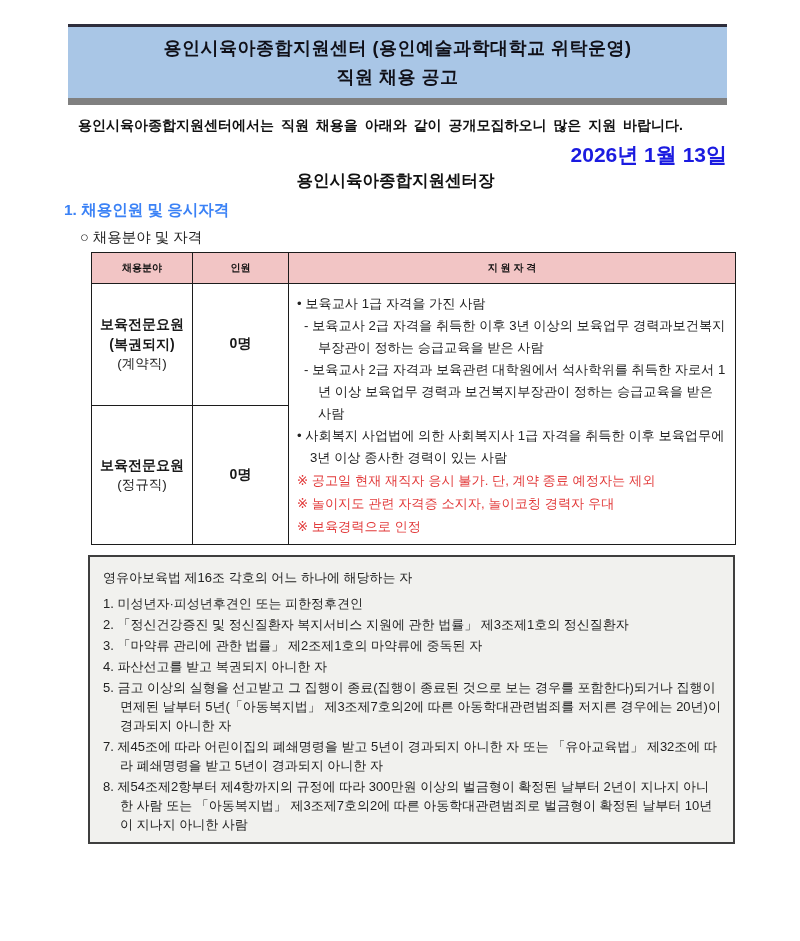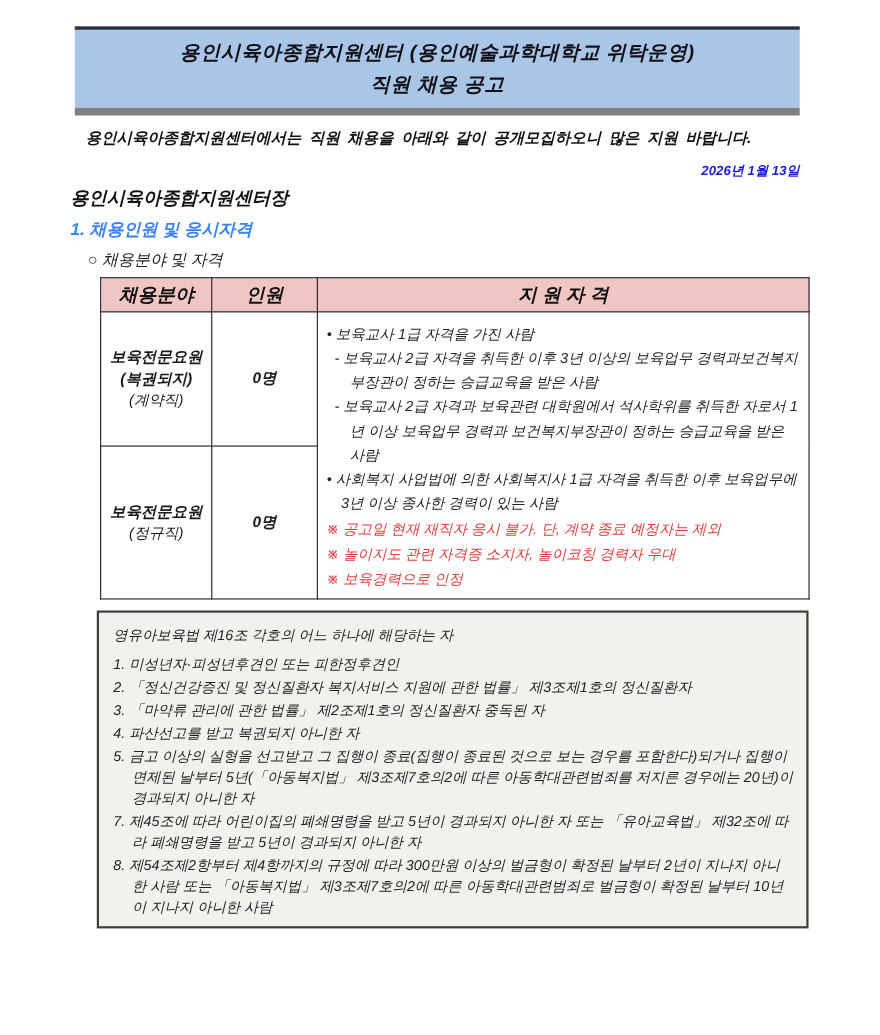--- a/index.html
+++ b/index.html
@@ -1,47 +1,47 @@
 <!DOCTYPE html>
 <html><head>
 <meta charset="utf-8">
 <style>
   html,body{margin:0;padding:0;background:#ffffff;}
   body{
     width:800px;height:941px;overflow:hidden;
     font-family:"Liberation Sans","DejaVu Sans",sans-serif;
     color:#1a1a1a;
   }
-  .page{position:relative;width:800px;height:941px;box-sizing:border-box;padding:24px 64px 0 64px;font-style:italic;}
+  .page{position:relative;width:800px;height:941px;box-sizing:border-box;padding:24px 64px 0 64px;}
 
   
   .banner{margin-left:4px;width:659px;background:#a9c6e6;border-top:3px solid #2e2e3c;
           text-align:center;padding:7px 0 6px 0;}
   .banner-line{font-size:18px;font-weight:bold;line-height:29px;color:#101018;letter-spacing:0.5px;}
   .banner-bar{margin-left:4px;width:659px;height:7px;background:#808080;}
 
   
   .intro{margin-top:8px;width:672px;font-size:14px;font-weight:bold;line-height:24px;
          text-align:justify;text-indent:14px;word-spacing:3px;color:#111;}
 
   
-  .date-line{margin-top:8px;padding-right:9px;text-align:right;font-size:12px;font-weight:bold;
+  .date-line{margin-top:8px;padding-right:9px;text-align:right;font-size:21px;font-weight:bold;
              color:#1b1be0;line-height:20px;}
-  .signer-line{margin-top:4px;padding-right:9px;text-align:left;font-size:16.5px;font-weight:bold;
+  .signer-line{margin-top:4px;padding-right:9px;text-align:center;font-size:16.5px;font-weight:bold;
              color:#111;line-height:22px;}
 
   
   .sec-title{margin-top:10px;font-size:15.5px;font-weight:bold;line-height:18px;color:#3b82f6;}
   .sec-sub{margin-top:10px;margin-left:16px;font-size:14.5px;line-height:17px;color:#222;}
 
   
   table.recruit{margin:6px 0 0 27px;border-collapse:collapse;width:644px;table-layout:fixed;}
   table.recruit col.c1{width:101px;} table.recruit col.c2{width:96px;} table.recruit col.c3{width:447px;}
   table.recruit th,table.recruit td{border:1.5px solid #1c1c1c;}
-  table.recruit th{background:#f2c5c5;font-size:17px;font-weight:bold;height:28px;color:#111;}
+  table.recruit th{background:#f2c5c5;font-size:10px;font-weight:bold;height:28px;color:#111;}
   td.cell-field{height:auto;text-align:center;vertical-align:middle;font-size:14px;line-height:20px;}
   tr.row1 td.cell-field,tr.row1 td.cell-count{height:106px;}
   tr.row2 td.cell-field,tr.row2 td.cell-count{height:122px;}
   .fl-b{font-weight:bold;} .fl-r{font-weight:normal;font-size:13.5px;}
   td.cell-count{text-align:center;vertical-align:middle;font-size:14px;font-weight:bold;}
   td.cell-qual{vertical-align:top;padding:9px 8px 6px 8px;font-size:13.2px;line-height:22px;color:#222;margin-top:11px;}
   .q-item{margin:0;}
   .q-item.t-bullet{padding-left:13px;text-indent:-13px;}
   .q-item.t-dash{margin-left:7px;padding-left:14px;text-indent:-14px;}
   .q-item.t-note{color:#e23b3b;margin-top:1px;}
@@ -120,21 +120,21 @@
 
 
   <div class="box">
 
       <div class="box-item t-intro"><span class="mk"></span> <span class="tx">영유아보육법 제16조 각호의 어느 하나에 해당하는 자</span></div>
 
       <div class="box-item t-item"><span class="mk">1.</span> <span class="tx">미성년자·피성년후견인 또는 피한정후견인</span></div>
 
       <div class="box-item t-item"><span class="mk">2.</span> <span class="tx">「정신건강증진 및 정신질환자 복지서비스 지원에 관한 법률」 제3조제1호의 정신질환자</span></div>
 
-      <div class="box-item t-item"><span class="mk">3.</span> <span class="tx">「마약류 관리에 관한 법률」 제2조제1호의 정신질환자 중독된 자</span></div>
+      <div class="box-item t-item"><span class="mk">3.</span> <span class="tx">「마약류 관리에 관한 법률」 제2조제1호의 마약류에 중독된 자</span></div>
 
       <div class="box-item t-item"><span class="mk">4.</span> <span class="tx">파산선고를 받고 복권되지 아니한 자</span></div>
 
       <div class="box-item t-item"><span class="mk">5.</span> <span class="tx">금고 이상의 실형을 선고받고 그 집행이 종료(집행이 종료된 것으로 보는 경우를 포함한다)되거나 집행이 면제된 날부터 5년(「아동복지법」 제3조제7호의2에 따른 아동학대관련범죄를 저지른 경우에는 20년)이 경과되지 아니한 자</span></div>
 
 
       <div class="box-item t-item"><span class="mk">7.</span> <span class="tx">제45조에 따라 어린이집의 폐쇄명령을 받고 5년이 경과되지 아니한 자 또는 「유아교육법」 제32조에 따라 폐쇄명령을 받고 5년이 경과되지 아니한 자</span></div>
 
       <div class="box-item t-item"><span class="mk">8.</span> <span class="tx">제54조제2항부터 제4항까지의 규정에 따라 300만원 이상의 벌금형이 확정된 날부터 2년이 지나지 아니한 사람 또는 「아동복지법」 제3조제7호의2에 따른 아동학대관련범죄로 벌금형이 확정된 날부터 10년이 지나지 아니한 사람</span></div>
 

